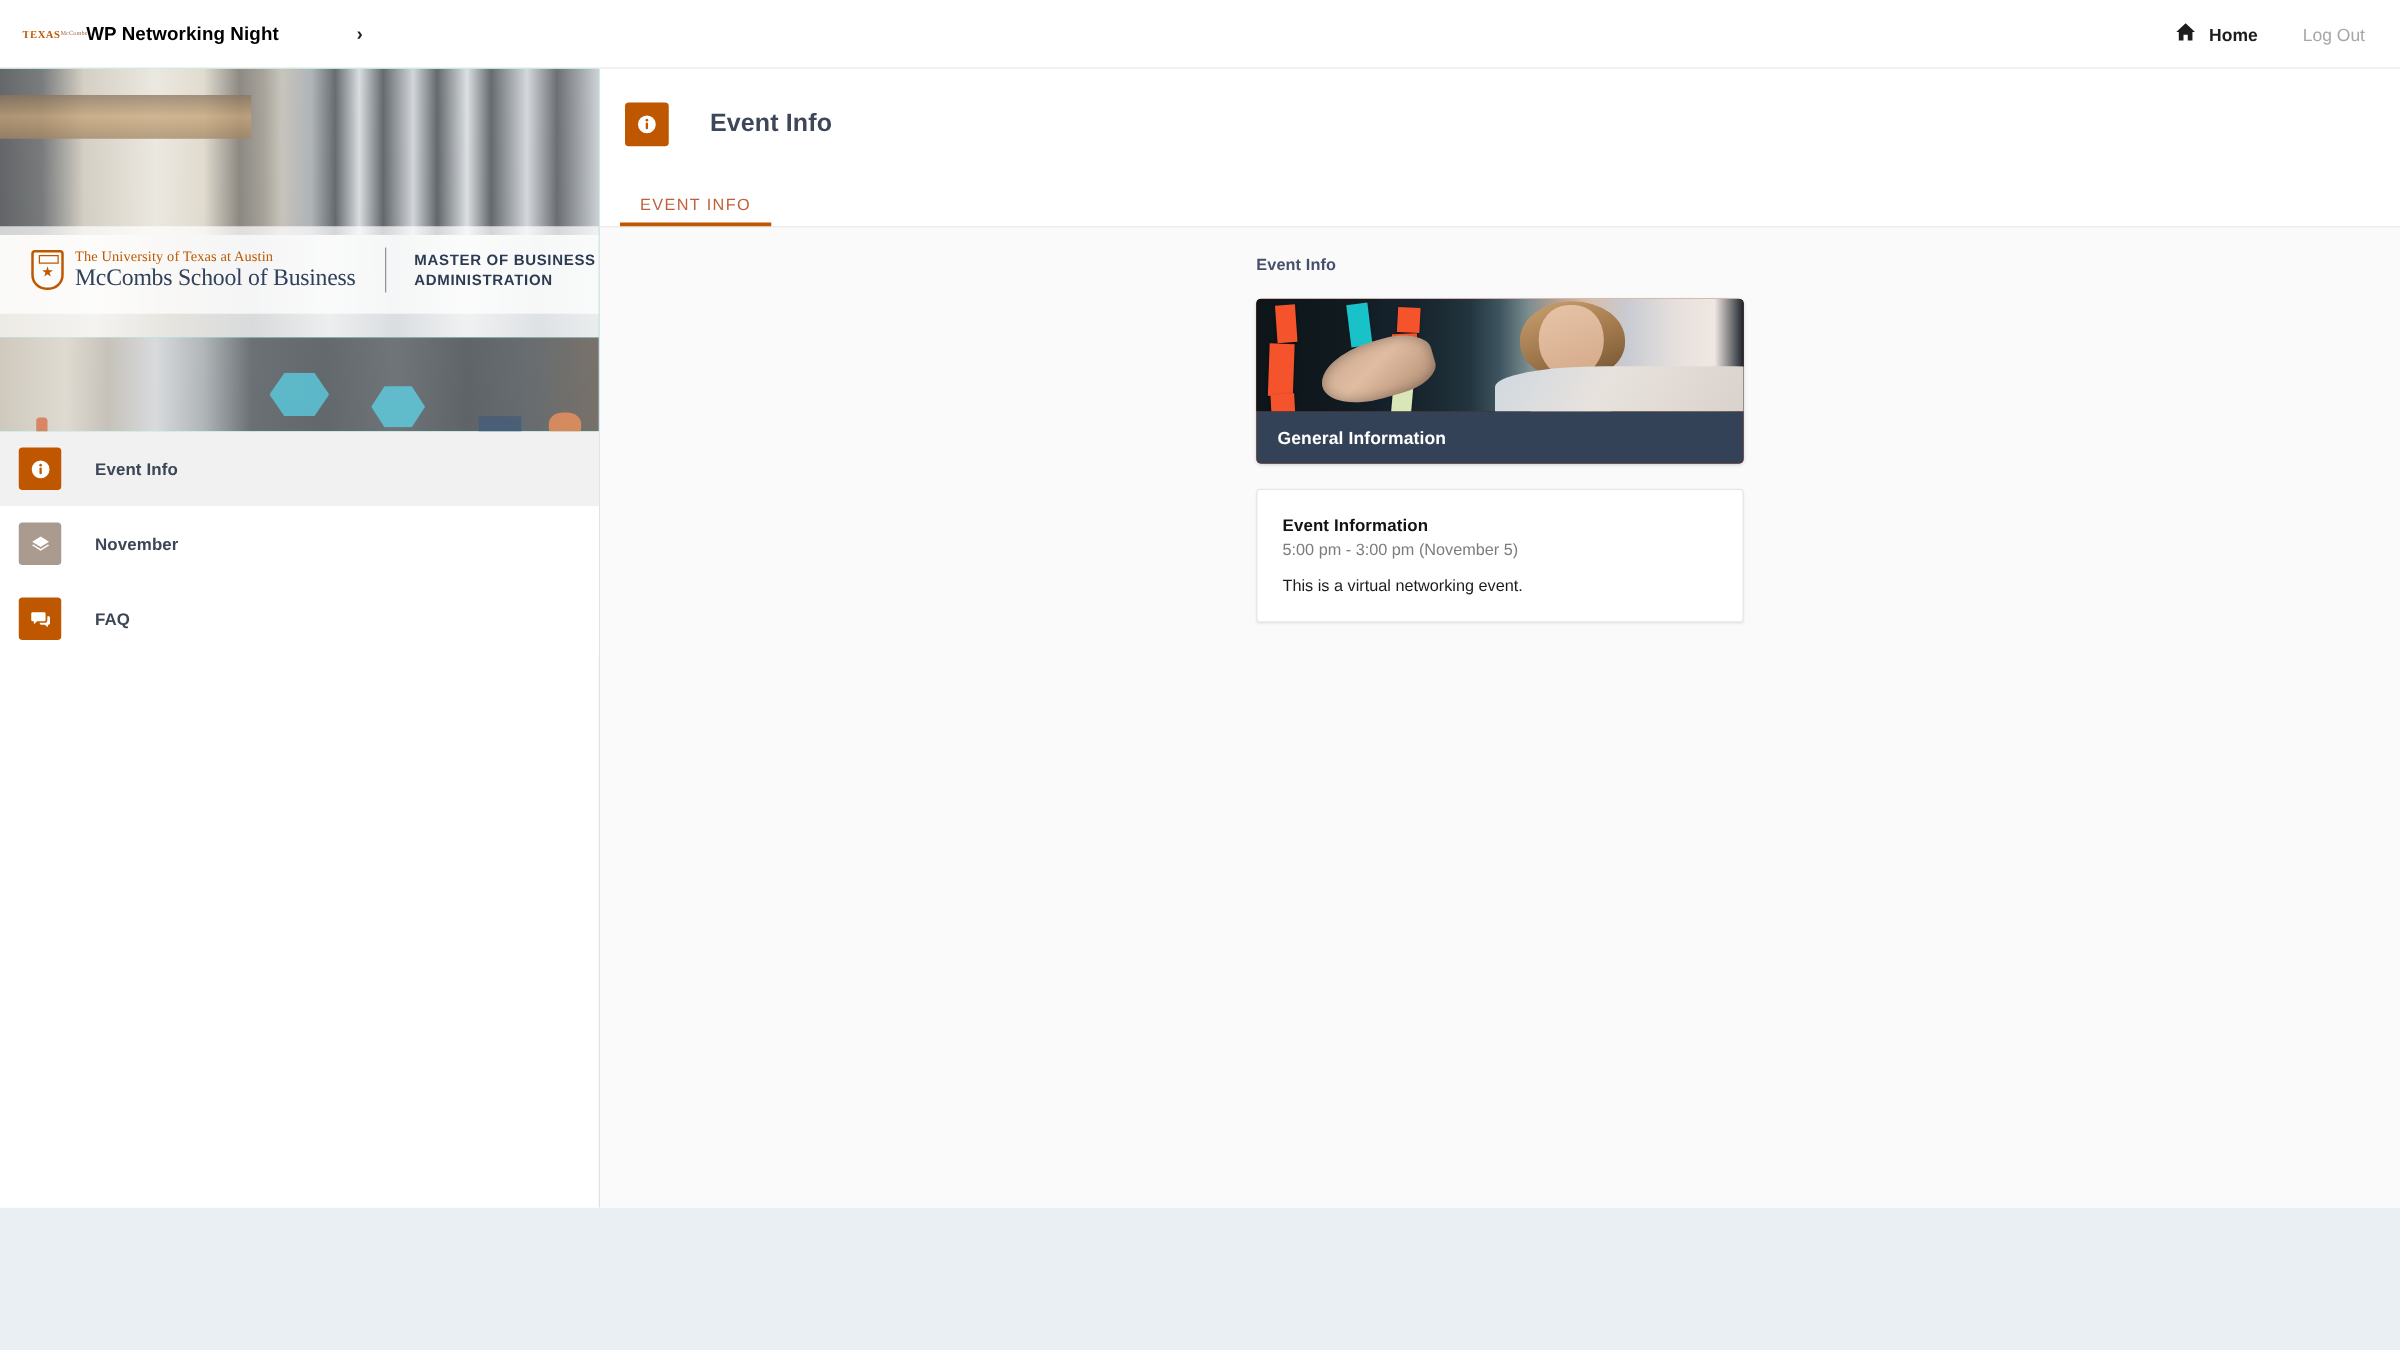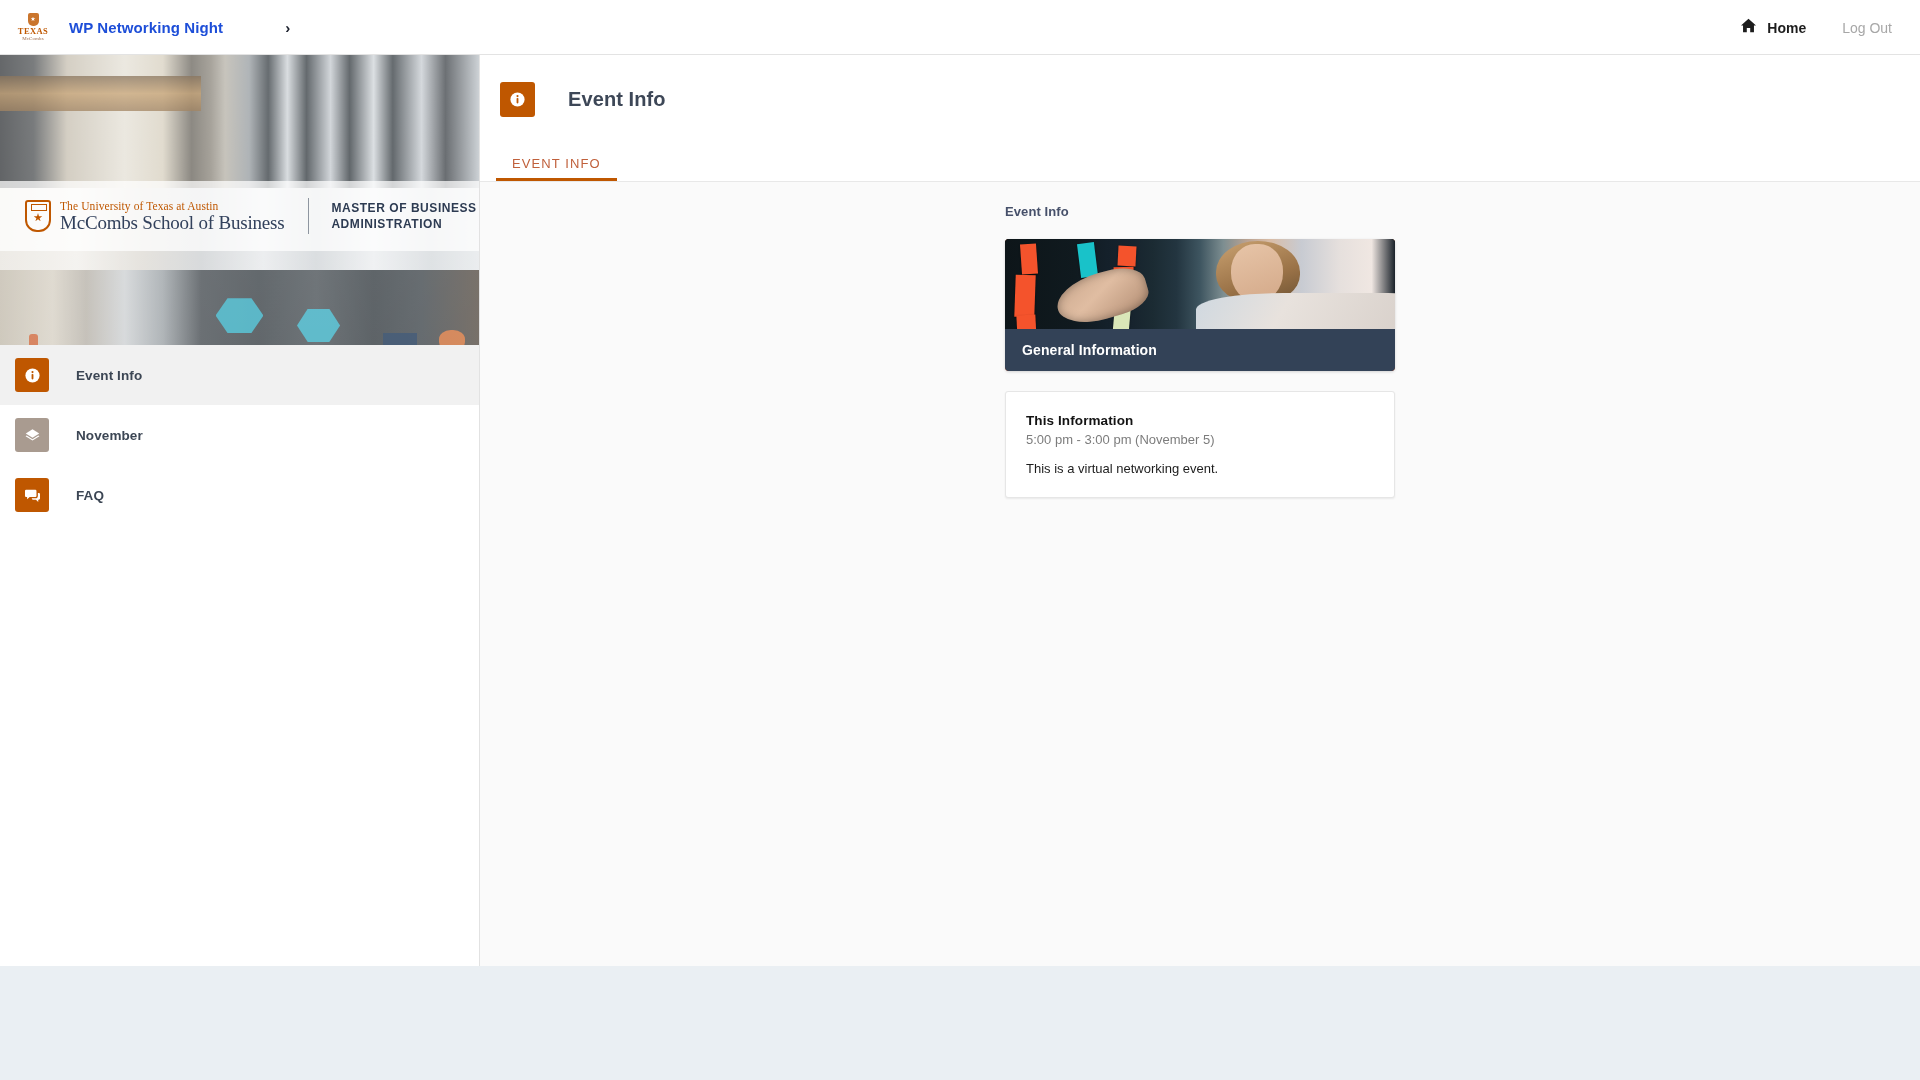--- a/index.html
+++ b/index.html
@@ -38,23 +38,22 @@
   .topbar-left {
     display: flex;
     align-items: center;
     padding-left: 18px;
   }
 
   .brand-mark {
     width: 30px;
     height: 34px;
     display: flex;
-    flex-direction: column;
-    align-items: center;
-    justify-content: center;
+    flex-direction: row;
+    align-items: center;
     line-height: 1;
   }
   .brand-shield {
     width: 11px; height: 13px;
     background: #bf5700;
     border-radius: 2px 2px 5px 5px;
     opacity: .82;
     margin-bottom: 1px;
     position: relative;
   }
@@ -77,21 +76,21 @@
     font-family: "Liberation Serif", serif;
     font-size: 5px;
     letter-spacing: .1px;
     color: #9c6a4a;
     margin-top: .5px;
   }
 
   .event-title {
     font-size: 15px;
     font-weight: 700;
-    color: #1d4ed8;
+    color: #000000;
     margin-left: 21px;
     letter-spacing: .1px;
   }
 
   .topbar-chevron {
     margin-left: 62px;
     font-size: 15px;
     font-weight: 700;
     color: #1a1f2b;
     cursor: pointer;
@@ -659,21 +658,21 @@
             <div class="woman-face"></div>
             <div class="woman-shirt"></div>
             <div class="woman-jacket"></div>
           </div>
           <div class="gi-caption">
             <span class="gi-caption-text">General Information</span>
           </div>
         </div>
 
         <div class="info-card">
-          <div class="info-title">This Information</div>
+          <div class="info-title">Event Information</div>
           <div class="info-sub">5:00 pm - 3:00 pm (November 5)</div>
           <div class="info-body">This is a virtual networking event.</div>
         </div>
 
 
         <div class="scroll-pad"></div>
       </div>
     </div>
 
   </div>

